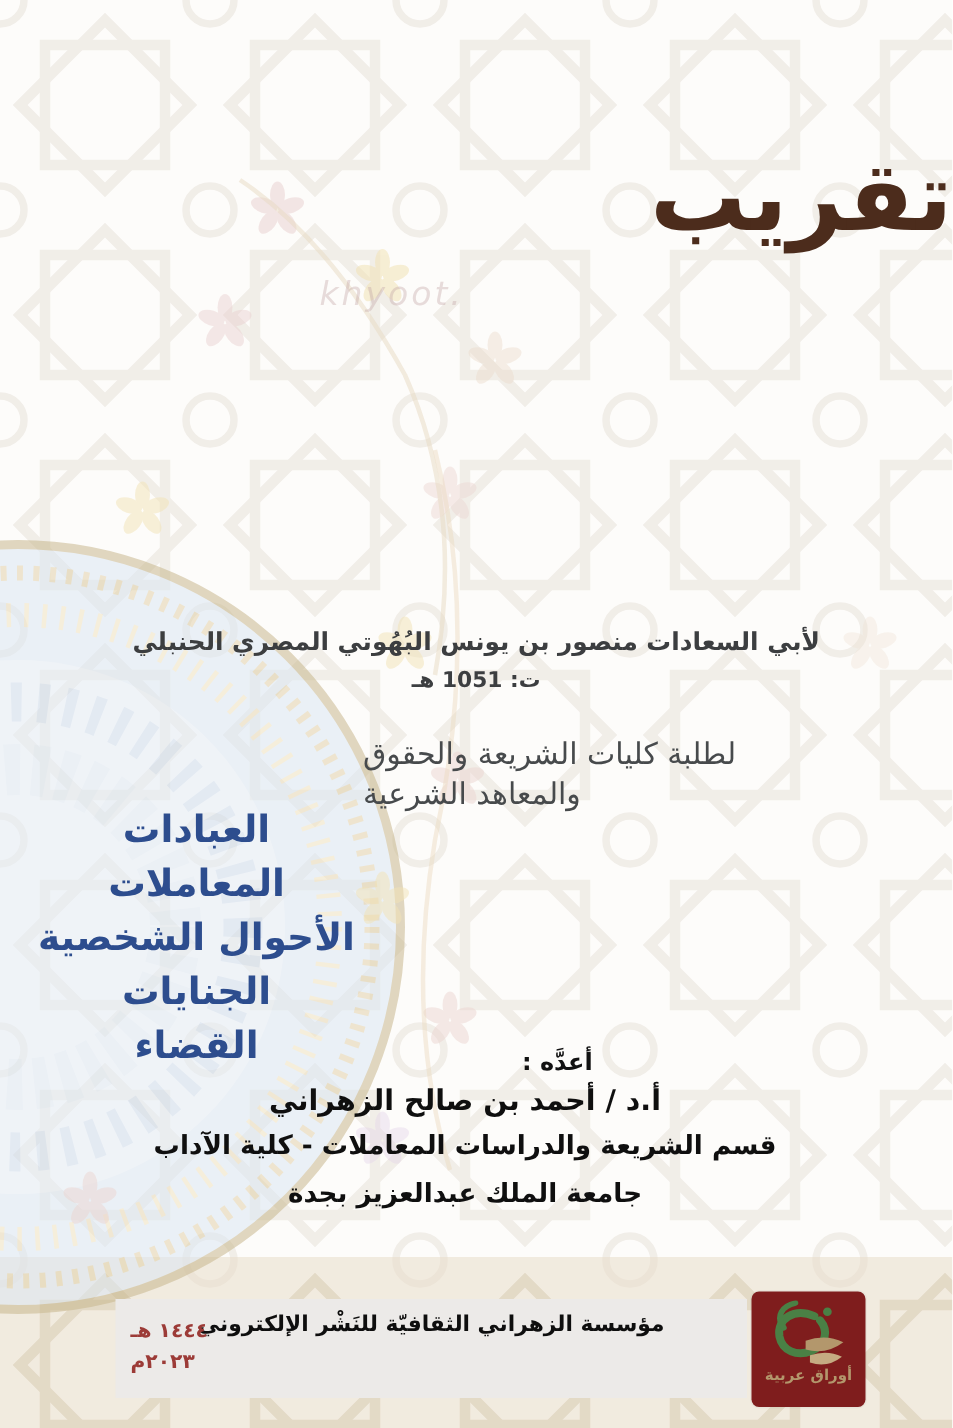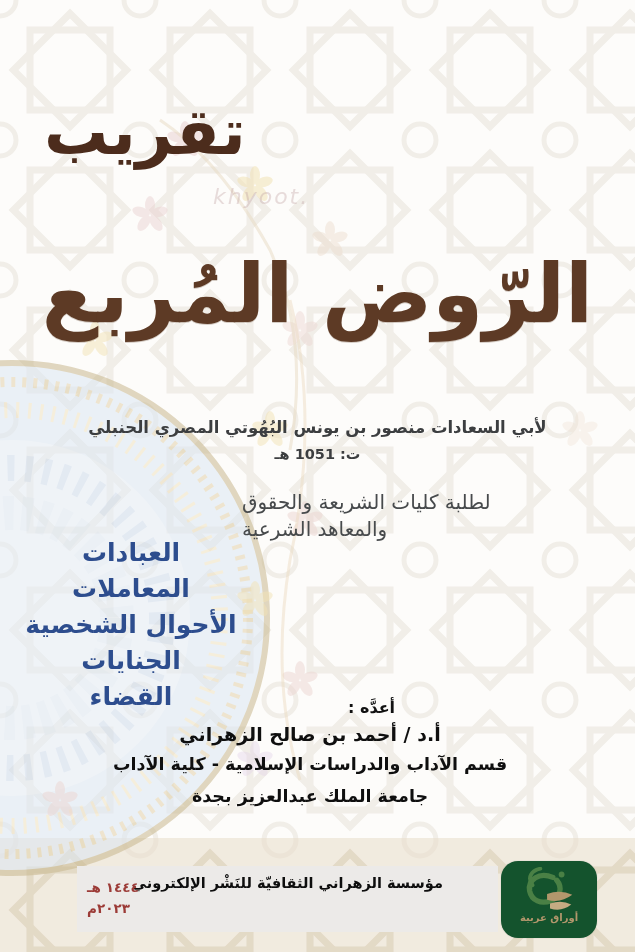--- a/index.html
+++ b/index.html
@@ -6,21 +6,21 @@
   .page{
     position:relative;width:635px;height:952px;overflow:hidden;
     background:#fdfcfa;font-family:"DejaVu Sans",sans-serif;
   }
   .bg-svg{position:absolute;inset:0;pointer-events:none;}
   .watermark{
     position:absolute;top:184px;left:213px;font-size:22px;font-style:italic;
     color:rgba(195,165,165,0.38);letter-spacing:2px;
   }
   .series-word{
-    position:absolute;top:84px;left:0;right:0;text-align:left;direction:rtl;
+    position:absolute;top:84px;left:0;right:0;text-align:right;direction:rtl;
     font-size:64px;font-weight:bold;color:#4c2c1c;line-height:1.5;padding-left:44px;
   }
   .main-title{
     position:absolute;top:226px;left:0;right:0;text-align:center;direction:rtl;
     font-size:82px;font-weight:bold;color:#5d3a25;line-height:1.65;
     text-shadow:0 1px 0 rgba(93,58,37,0.25);
   }
   .author-line{
     position:absolute;top:418px;left:0;right:0;text-align:center;direction:rtl;
     font-size:16.5px;font-weight:600;color:#3c3e40;
@@ -57,22 +57,22 @@
   }
   .rights{
     margin-top:3px;text-align:center;direction:rtl;
     font-size:8px;font-weight:bold;line-height:10.5px;color:#303030;
   }
   .dates{
     position:absolute;left:10px;top:11px;width:56px;text-align:left;direction:rtl;
     color:#9c3b37;font-weight:bold;font-size:13.5px;line-height:21px;
   }
   .logo-box{
-    position:absolute;left:501px;top:861px;width:96px;height:77px;background:#14532d;
-    border-radius:17px;box-shadow:0 0 0 1px rgba(0,0,0,0.03);
+    position:absolute;left:501px;top:861px;width:76px;height:77px;background:#7f1d1d;
+    border-radius:5px;box-shadow:0 0 0 1px rgba(0,0,0,0.03);
   }
   .logo-art{display:block;margin:6px auto 0 auto;}
   .logo-text{
     text-align:center;direction:rtl;font-size:10px;font-weight:bold;color:#b3976c;
     margin-top:-1px;
   }
 </style>
 </head>
 <body>
 
@@ -132,42 +132,41 @@
       <use href="#flower" x="580" y="430" fill="#efe2d4" opacity="0.35"></use>
       <path d="M160 120 q60 40 110 130 q40 90 20 200" fill="none" stroke="#e7d9c2" stroke-width="3" opacity="0.5"></path>
       <path d="M290 300 q30 120 0 260 q-20 120 10 220" fill="none" stroke="#ead9bf" stroke-width="3" opacity="0.45"></path>
     </g>
   </svg>
 
   <div class="watermark">khyoot.</div>
 
   <div class="series-word">تقريب</div>
 
-  <div class="main-title">الرّوض المُربع</div>
 
   <div class="author-line">لأبي السعادات منصور بن يونس البُهُوتي المصري الحنبلي</div>
   <div class="death-line">ت: 1051 هـ</div>
 
   <div class="audience">
     <div>لطلبة كليات الشريعة والحقوق</div>
     <div>والمعاهد الشرعية</div>
   </div>
 
   <div class="topics">
     <div>العبادات</div>
     <div>المعاملات</div>
     <div>الأحوال الشخصية</div>
     <div>الجنايات</div>
     <div>القضاء</div>
   </div>
 
   <div class="prepared-label">أعدَّه :</div>
   <div class="preparer-block">
     <div class="preparer-name">أ.د / أحمد بن صالح الزهراني</div>
-    <div class="preparer-dept">قسم الآداب والدراسات الإسلامية - كلية الآداب</div>
+    <div class="preparer-dept">قسم الشريعة والدراسات المعاملات - كلية الآداب</div>
     <div class="preparer-univ">جامعة الملك عبدالعزيز بجدة</div>
   </div>
 
   <div class="footer-bar">
     <div class="publisher">مؤسسة الزهراني الثقافيّة للنَشْر الإلكتروني</div>
     <div class="dates">
       <div>١٤٤٤ هـ</div>
       <div>٢٠٢٣م</div>
     </div>
   </div>

